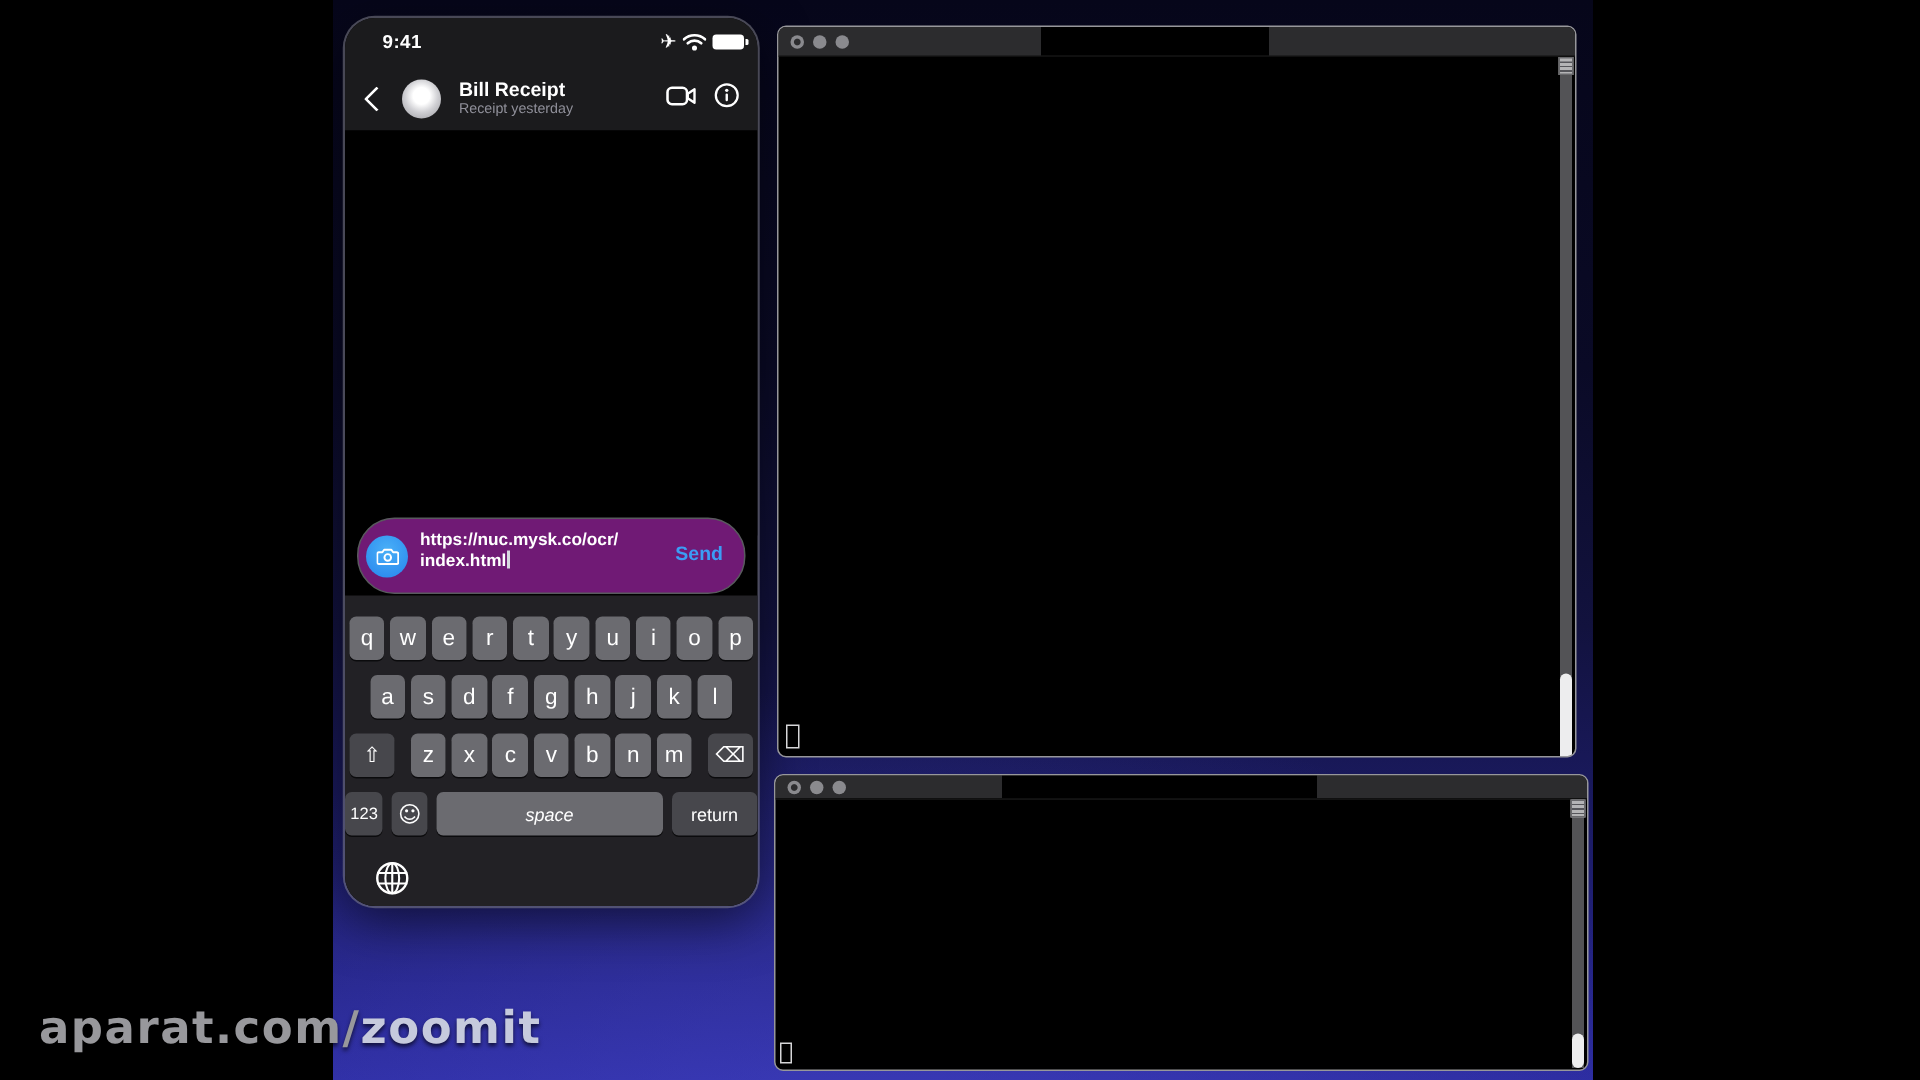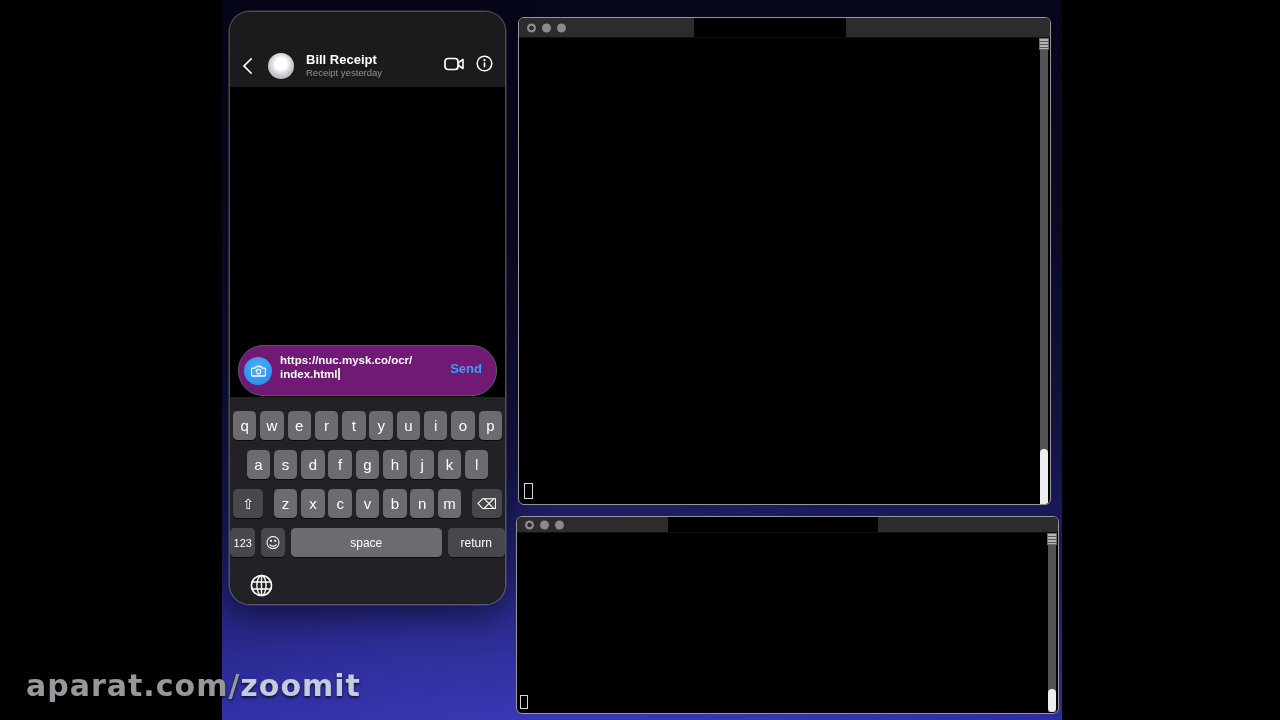--- a/index.html
+++ b/index.html
@@ -76,21 +76,21 @@
   .krow.r4{top:131px;gap:6px;}
   .key{height:29px;border-radius:4.5px;background:#6b6b70;color:#fff;
     display:flex;align-items:center;justify-content:center;
     font-size:15px;box-shadow:0 1px 0 rgba(0,0,0,.65);}
   .key.ltr{width:23.5px;}
   .key.dark{background:#47474c;}
   .key.shift{width:30px;margin-right:7px;font-size:14px;font-family:"DejaVu Sans",sans-serif;}
   .key.bksp{width:30px;margin-left:7px;font-size:14px;font-family:"DejaVu Sans",sans-serif;}
   .key.k123{width:27px;font-size:11px;text-align:center;}
   .key.emoji{width:25px;font-size:15px;font-family:"DejaVu Sans",sans-serif;}
-  .key.space{width:160px;font-size:12px;}
+  .key.space{width:160px;font-size:12px;font-style:italic;}
   .key.return{width:61px;font-size:12px;}
   .globe-wrap{position:absolute;left:20px;top:177px;}
 
   
   .mac-window{background:#000;border:1px solid #97979b;border-radius:6px;overflow:hidden;}
   .win1{left:518px;top:17px;width:531px;height:486px;}
   .win2{left:516px;top:516px;width:541px;height:196px;}
   .titlebar{position:absolute;left:0;top:0;width:100%;background:#2c2c2e;border-bottom:1px solid #101010;}
   .win1 .titlebar{height:19px;}
   .win2 .titlebar{height:15px;}
@@ -121,20 +121,34 @@
 
 <div class="abs bar"></div>
 <div class="abs bg-mid"></div>
 <div class="abs bar right"></div>
 
 <div class="abs watermark"><span class="wm-a">aparat.com/</span><span class="wm-b">zoomit</span></div>
 
 <div class="abs phone">
 
   <div class="phone-header">
+    <div class="statusbar">
+      <span class="sb-time">9:41</span>
+      <span class="sb-icons">
+        <span class="airplane">✈</span>
+        <span>
+          <svg width="16" height="12" viewBox="0 0 16 12">
+            <path d="M1 4.2 C4.8 .6 11.2 .6 15 4.2" stroke="#fff" stroke-width="1.8" fill="none" stroke-linecap="round"></path>
+            <path d="M3.5 6.8 C6.1 4.5 9.9 4.5 12.5 6.8" stroke="#fff" stroke-width="1.8" fill="none" stroke-linecap="round"></path>
+            <circle cx="8" cy="10" r="1.7" fill="#fff"></circle>
+          </svg>
+        </span>
+        <span class="battery"></span>
+      </span>
+    </div>
 
     <div class="navbar">
       <span class="back-chevron"></span>
       <span class="avatar"></span>
       <span class="nav-titles">
         <div class="nav-title">Bill Receipt</div>
         <div class="nav-sub">Receipt yesterday</div>
       </span>
       <span class="nav-actions">
         <span>

